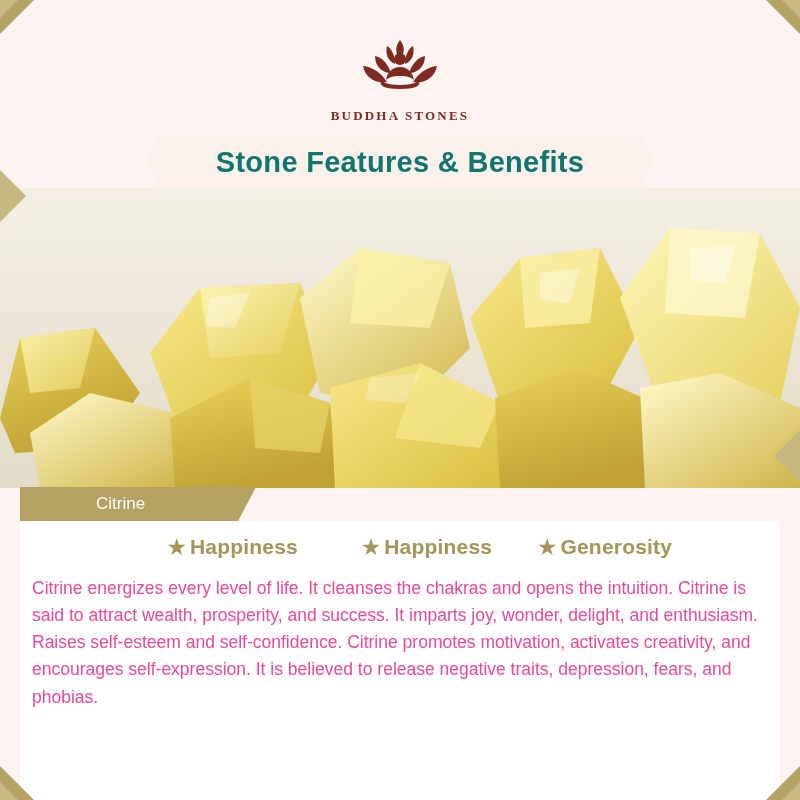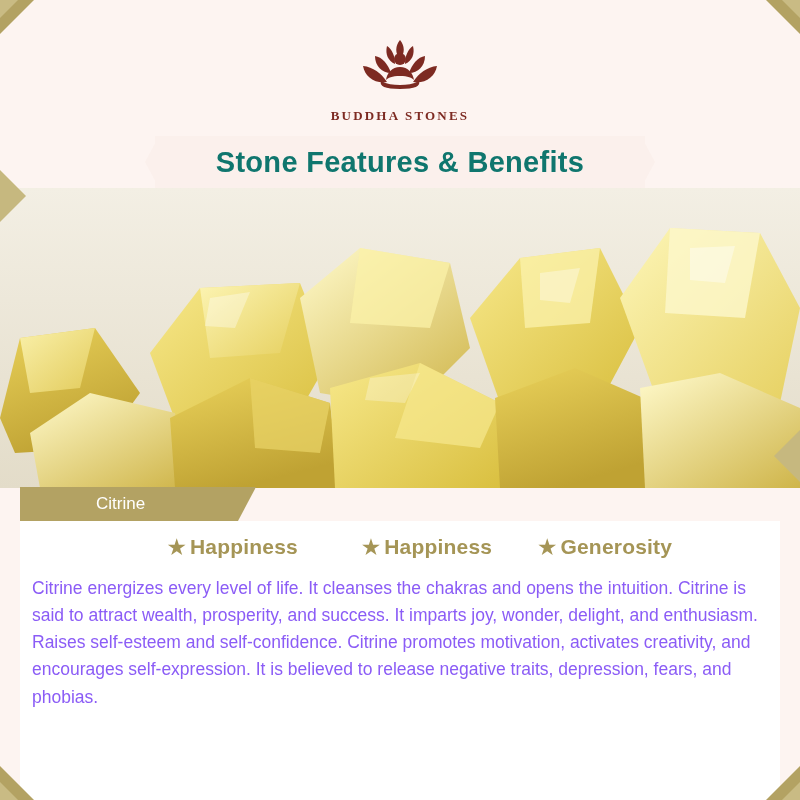--- a/index.html
+++ b/index.html
@@ -221,21 +221,21 @@
   }
   .benefit .star {
     color: #a59556;
     font-size: 20px;
     margin-right: 4px;
   }
   .description {
     margin: 16px 12px 4px 12px;
     font-size: 17.5px;
     line-height: 1.55;
-    color: #8b5cf6;
+    color: #ec4899;
     text-align: left;
   }
 </style>
 </head>
 <body>
 
 <div class="page">
 
   <div class="corner corner-tl"></div>
   <div class="corner corner-tl2"></div>

